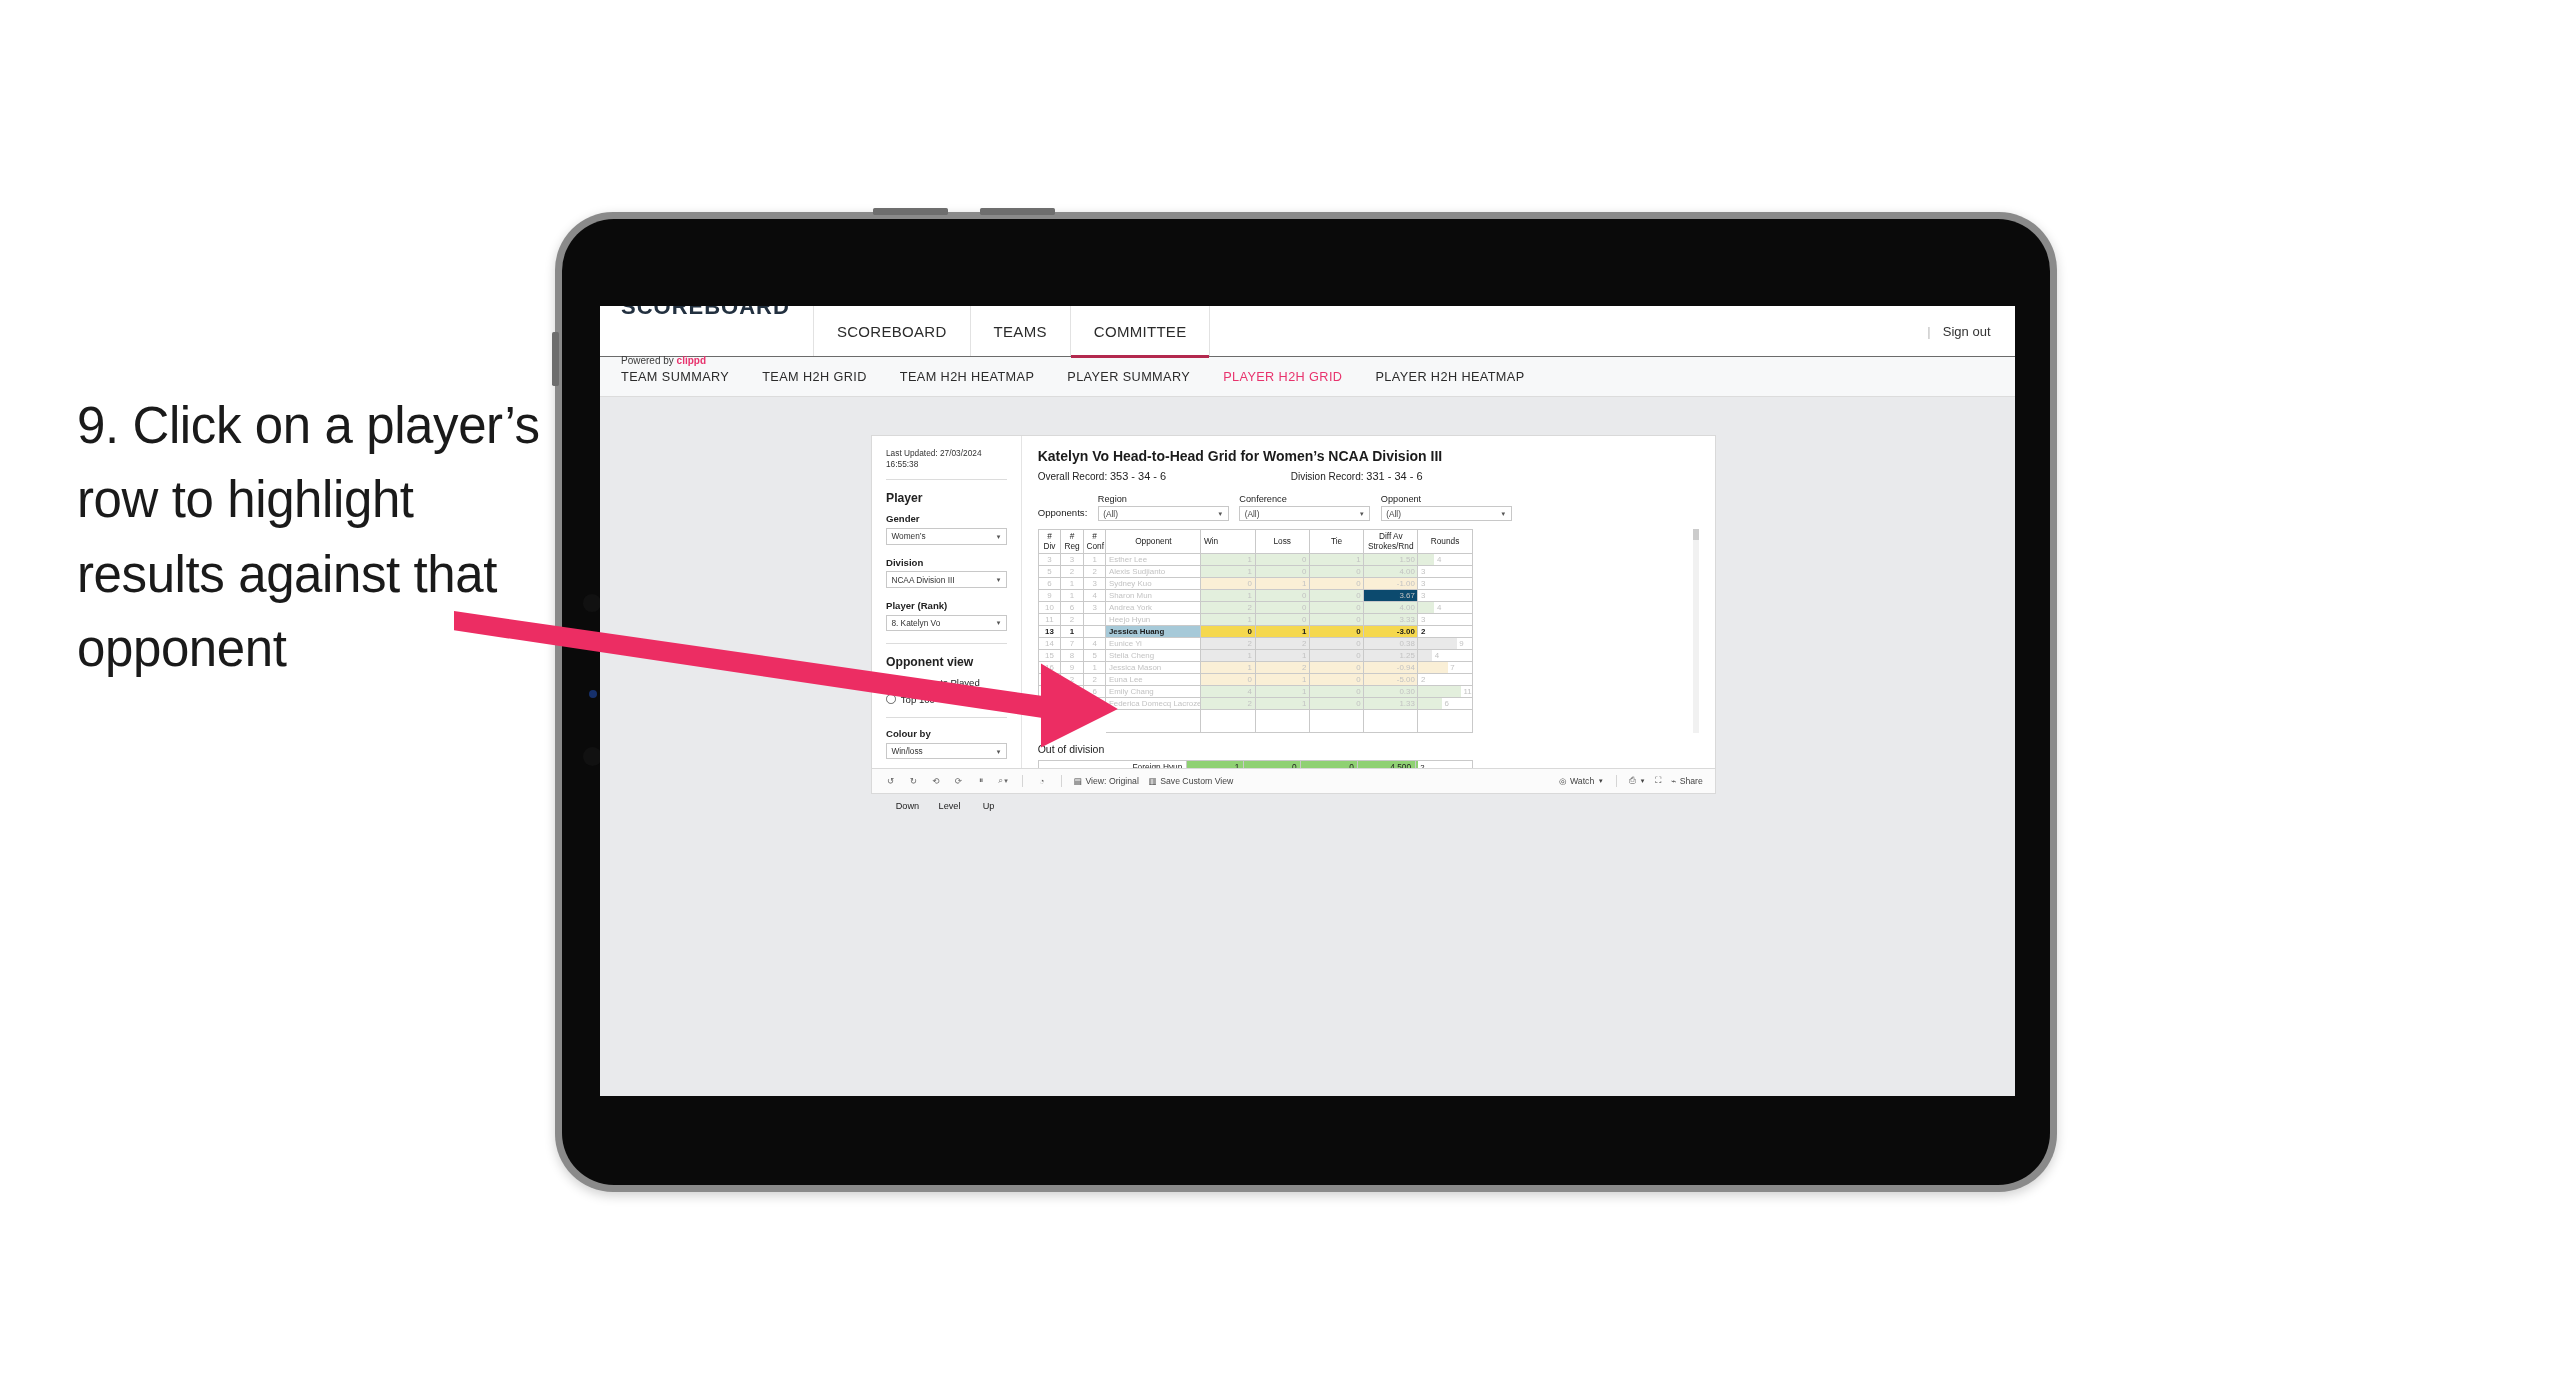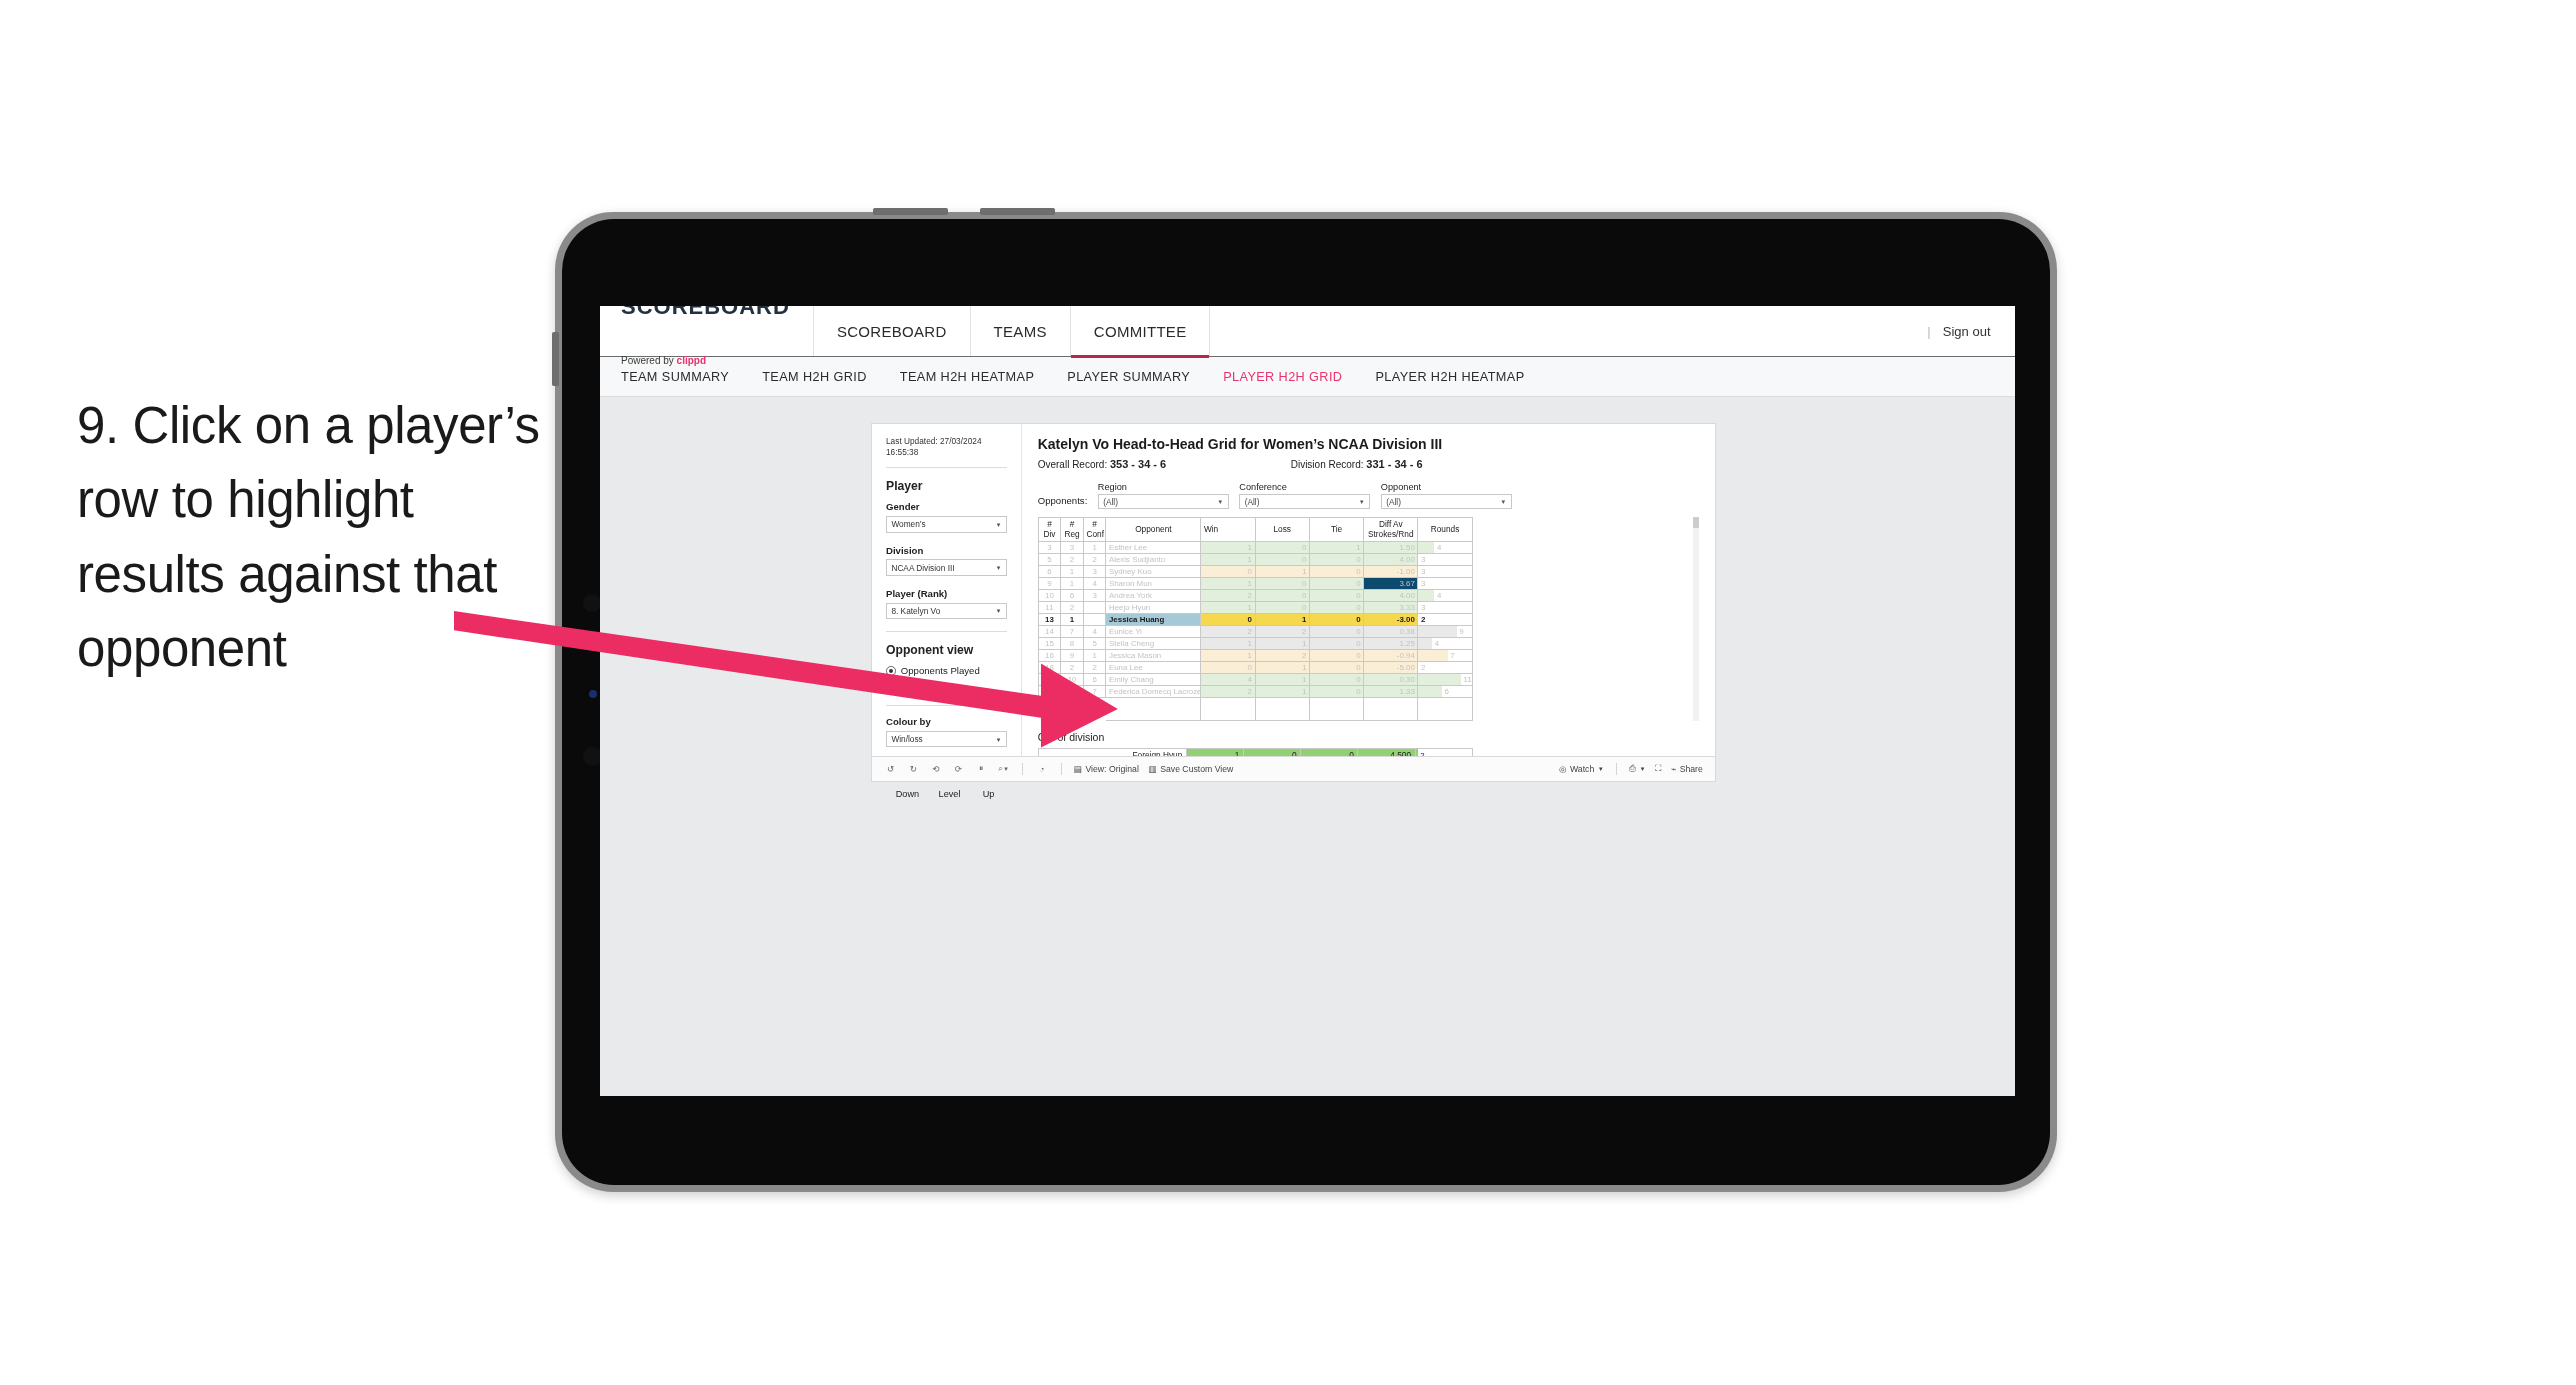--- a/index.html
+++ b/index.html
@@ -116,20 +116,21 @@
     color: #2b2b2b; cursor: pointer;
   }
   .subnav-item.active { color: #e8336d; }
 
   
   #viz-area {
     position: relative;
     height: calc(100% - 91px);
     background: #e9eaec;
     padding: 26px 0 0 0;
+    margin-top: 12px;
   }
   #viz-card {
     position: absolute;
     left: 271px; top: 26px;
     width: 845px; height: 334px;
     background: #ffffff;
     border: 0.9px solid #d9d9d9;
     display: flex;
   }
 
@@ -196,21 +197,21 @@
     flex: 1; padding: 12.2px 15.7px 0 15.7px;
     position: relative; overflow: hidden;
   }
   #viz-title {
     font-size: 14px; font-weight: bold; color: #1b1b1b;
     margin-bottom: 6.1px;
   }
   #record-row {
     display: flex; font-size: 10px; color: #222; margin-bottom: 11.4px;
   }
-  #record-row .rec-strong { font-weight: bold; font-size: 11px; }
+  #record-row .rec-strong { font-weight: normal; font-size: 11px; }
   #overall-record { width: 253px; }
   #filters-row {
     display: flex; align-items: flex-end; gap: 10.5px; margin-bottom: 7.9px;
   }
   #opponents-label { font-size: 9.6px; color: #222; padding-bottom: 3.5px; }
   .filter-group { width: 131px; }
   .filter-label { font-size: 9.2px; color: #222; margin-bottom: 2.6px; }
   .filter-select {
     height: 15px; border: 0.9px solid #c8c8c8; background: #fff;
     display: flex; align-items: center; padding: 0 4.4px;

